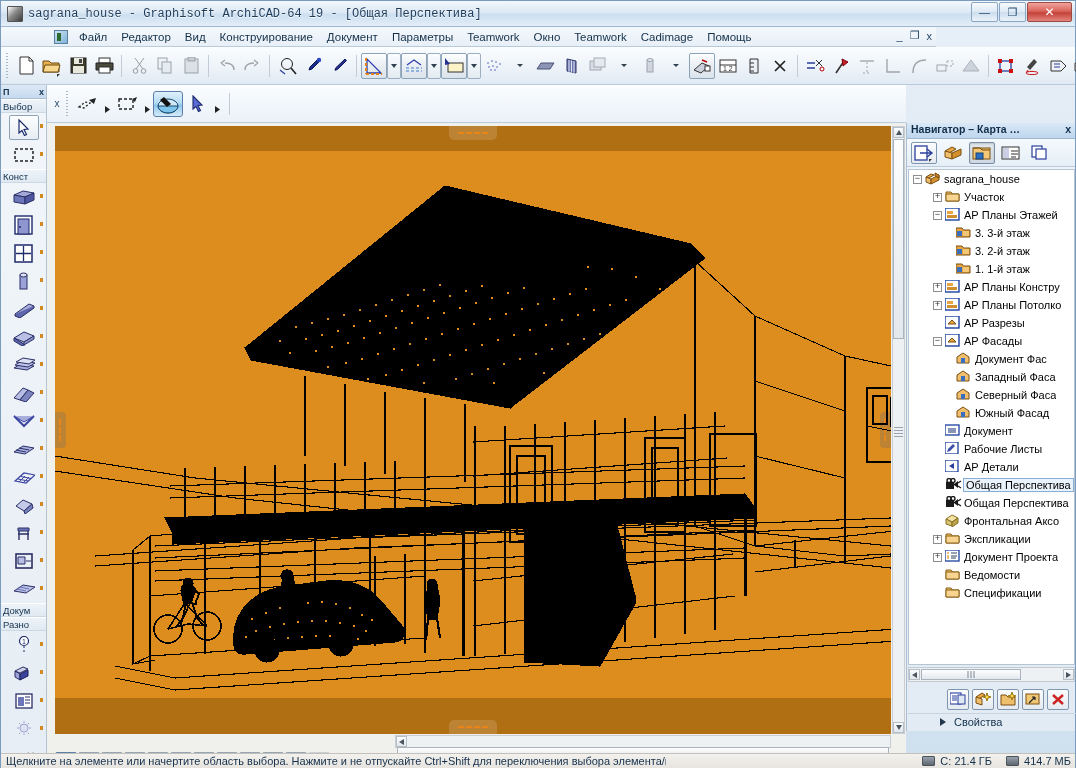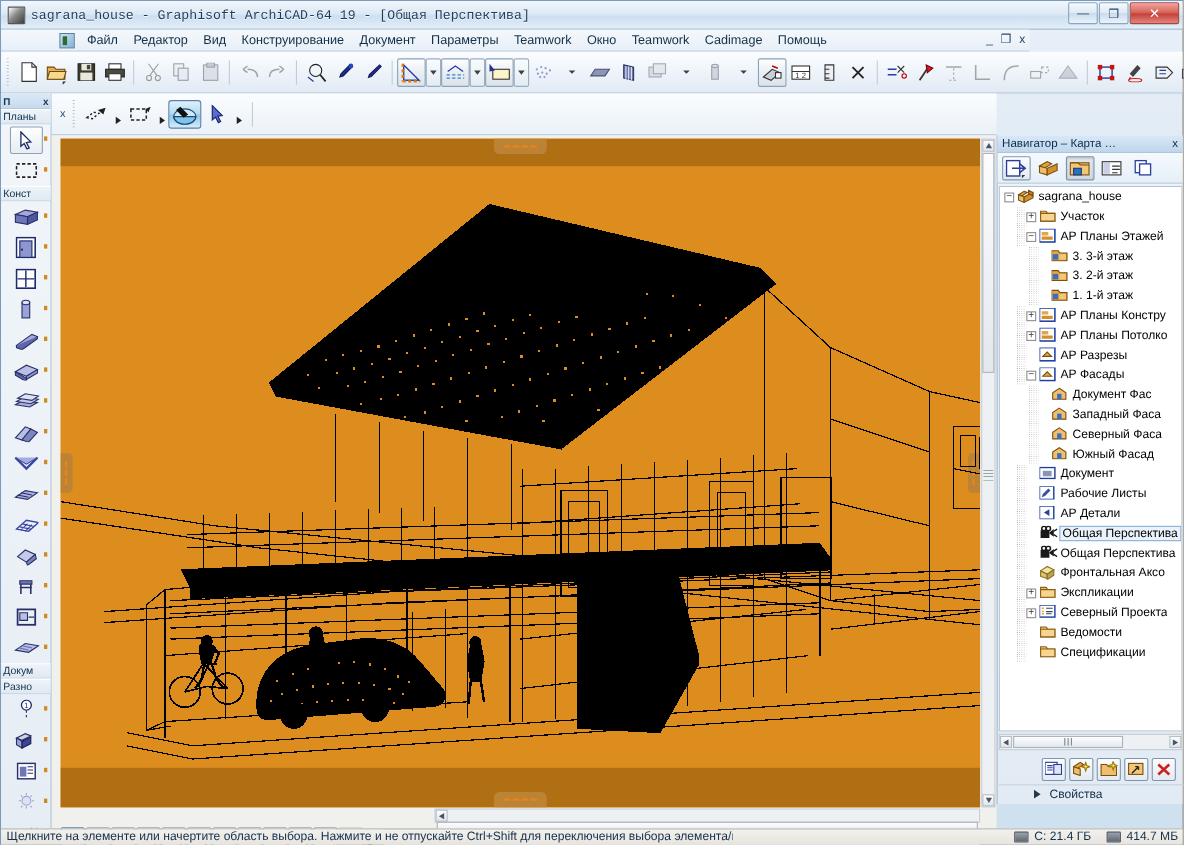--- a/index.html
+++ b/index.html
@@ -126,23 +126,23 @@
   .zbtn { width:22px; height:18px; border:1px solid #98a6b4; border-radius:2px;
      background:linear-gradient(180deg,#fdfefe,#e6ecf2); display:flex; align-items:center;
      justify-content:center; }
   .zbtn.on { border-color:#5b7fa8; background:linear-gradient(180deg,#dbeefc,#a9d4ef); }
   .zbtn.dis { opacity:.42; }
   .zfield { flex:1; height:15px; background:#fff; border:1px solid #9aa7b4; margin-left:6px; }
 
   
   .nav { position:absolute; left:905px; top:122px; width:169px; height:608px;
      background:linear-gradient(180deg,#eef4fa,#e2ebf4); border-left:1px solid #a9bed3; }
-  .nav-title { height:16px; display:flex; align-items:center; justify-content:space-between;
+  .nav-title { height:16px; display:flex; align-items:flex-start; justify-content:space-between;
      padding:0 4px; background:linear-gradient(180deg,#d9e8f7,#bed6ed); font-size:10.5px;
-     font-weight:normal; color:#0f2d4a; border-bottom:1px solid #9fb8d0; }
+     font-weight:bold; color:#0f2d4a; border-bottom:1px solid #9fb8d0; }
   .nav-tb { height:28px; display:flex; align-items:center; gap:3px; padding:0 4px;
      background:linear-gradient(180deg,#f4f9fd,#e6eff7); border-bottom:1px solid #bacbdb; }
   .nbtn { width:26px; height:22px; display:flex; align-items:center; justify-content:center;
      border:1px solid transparent; border-radius:2px; position:relative; }
   .nbtn.framed { border:1px solid #7f97ae; background:linear-gradient(180deg,#fbfcfd,#e4eaf0);
      box-shadow:inset 0 1px 0 #fff; }
   .nbtn.on { border:1px solid #7a8fa5; border-radius:2px;
      background:linear-gradient(180deg,#e3e9ef,#cfd8e1); box-shadow:inset 0 1px 2px rgba(0,0,0,.18); }
   .tree { position:absolute; left:1px; top:46px; width:167px; height:496px;
      background:#fff; overflow:hidden; border:1px solid #b6c5d4; }
@@ -486,21 +486,21 @@
         </svg>
     </div>
 
   </div>
 
   <div class="toolbox">
     <div class="tbx-head">
       <span>П</span>
       <span>x</span>
     </div>
-    <div class="tbx-label">Планы</div>
+    <div class="tbx-label">Выбор</div>
 
     <div class="tbx-item sel">
         <div class="cell">
       <svg width="13" height="17">
             <path d="M2 1l9 9-4 .5 2.5 5-2 1-2.5-5L2 14z" fill="#fff" stroke="#1a2a6b" stroke-width="1.2"></path>
           </svg>
     </div>
         <span class="tbx-dot"></span>
       </div>
 
@@ -1457,21 +1457,21 @@
             <span style="width:15px;flex:none"></span>
             <span class="dots"></span>
             <span class="exp">+</span>
             <span class="ico">
               <svg width="15" height="12">
                 <rect x="0" y="0" width="14" height="11" fill="#fff" stroke="#1d3fa0" stroke-width="1.3"></rect>
                 <path d="M2 3h2M2 6h2M2 8h2" stroke="#e8a642" stroke-width="1.4"></path>
                 <path d="M6 3h6M6 6h6M6 8h5" stroke="#33475e"></path>
               </svg>
             </span>
-            <span class="lbl">Северный Проекта</span>
+            <span class="lbl">Документ Проекта</span>
           </div>
           <div class="row">
             <span style="width:15px;flex:none"></span>
             <span class="dots"></span>
             <span class="expspace"></span>
             <span class="ico">
               <svg width="15" height="12">
                 <path d="M1 2h5l1.5 2H14v7H1z" fill="#f0bf6e" stroke="#8a6016"></path>
                 <path d="M1 4h13v7H1z" fill="#f7d48f" stroke="#8a6016"></path>
               </svg>

